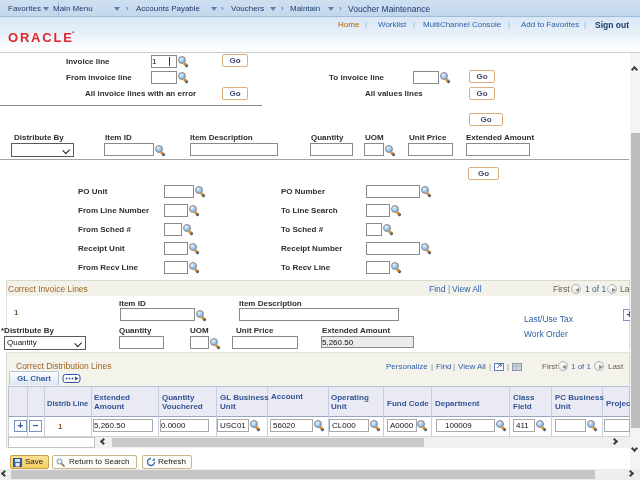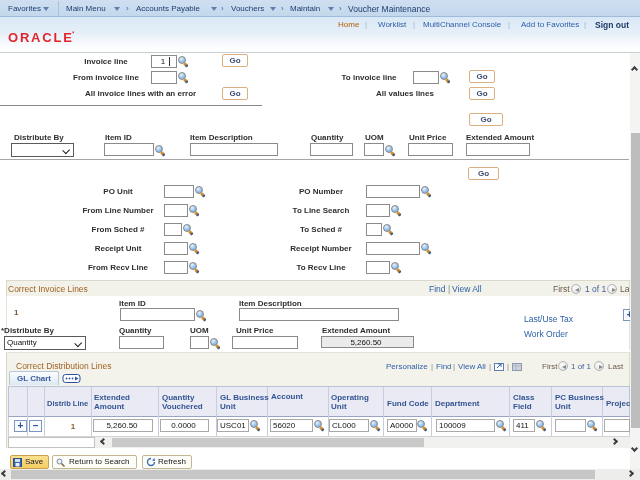--- a/index.html
+++ b/index.html
@@ -1,19 +1,19 @@
 <!DOCTYPE html>
 <html><head><meta charset="utf-8">
 <style>
 *{margin:0;padding:0;box-sizing:border-box}
 body{font-family:"Liberation Sans",sans-serif;background:#fff}
 #pg{position:relative;width:640px;height:480px;background:#fff;overflow:hidden}
 .ab{position:absolute}
 .lbl{position:absolute;font-size:8px;font-weight:bold;color:#2e2e2e;white-space:nowrap;line-height:10px}
-.rt{text-align:center}
+.rt{text-align:left}
 .inp{position:absolute;background:#fff;border:1px solid #8a8a8a;font-size:8px;line-height:11px;color:#111;white-space:nowrap;overflow:hidden}
 .ginp{position:absolute;background:#fff;border:1px solid #a9a9a9;font-size:8px;line-height:11px;color:#111;white-space:nowrap;overflow:hidden}
 .go{position:absolute;background:#fff;border:1px solid #dcaf80;border-radius:2px;font-size:8px;font-weight:bold;color:#3d4c72;text-align:center}
 .link{position:absolute;font-size:8px;color:#2c5fa6;white-space:nowrap;line-height:10px}
 .txt{position:absolute;font-size:8px;color:#333;white-space:nowrap;line-height:10px}
 .mag{position:absolute;width:12px;height:12px}
 .mag:before{content:"";position:absolute;left:0;top:0;width:6px;height:6px;border:1px solid #888;border-radius:50%;background:radial-gradient(circle at 35% 30%,#eaf4fc 0%,#9cc6ef 50%,#5d98d7 100%)}
 .mag:after{content:"";position:absolute;left:6.6px;top:6px;width:5px;height:2.6px;background:linear-gradient(90deg,#dda043 0%,#c07b25 55%,#3c5f90 75%,#2a4a70 100%);border-radius:1px;transform:rotate(45deg);transform-origin:0 0}
 .sel{position:absolute;background:#fff;border:1px solid #5a5a5a;font-size:8px;line-height:11px;color:#111}
 .sel:after{content:"";position:absolute;right:4px;top:3.5px;width:5px;height:3.5px;border-left:1.6px solid #1a1a1a;border-bottom:1.6px solid #1a1a1a;transform:rotate(-45deg)}
@@ -35,21 +35,21 @@
 .hl{position:absolute;height:1px;background:#9a9a9a}
 .vsep2{position:absolute;font-size:8px;color:#9db8d4;line-height:10px}
 </style></head>
 <body>
 <div id="pg">
 
 <div class="ab" style="left:0;top:0;width:640px;height:17px;background:linear-gradient(#cfdff1,#c3d8ec);border-bottom:1px solid #9fbbda"></div>
 <div class="bc" style="left:8px;top:3.5px">Favorites</div>
     <div class="dtri" style="left:43px;top:7px"></div>
 <div class="sep1" style="left:58px;top:1px;height:15px"></div>
-<div class="bc" style="left:66px;top:3.5px">Main Menu</div>
+<div class="bc" style="left:53px;top:3.5px">Main Menu</div>
     <div class="dtri" style="left:114px;top:7px"></div>
 <div class="crumbsep" style="left:126px;top:3.5px">›</div>
 <div class="bc" style="left:136px;top:3.5px">Accounts Payable</div>
     <div class="dtri" style="left:211px;top:7px"></div>
 <div class="crumbsep" style="left:221px;top:3.5px">›</div>
 <div class="bc" style="left:231px;top:3.5px">Vouchers</div>
     <div class="dtri" style="left:270px;top:7px"></div>
 <div class="crumbsep" style="left:281px;top:3.5px">›</div>
 <div class="bc" style="left:290px;top:3.5px">Maintain</div>
     <div class="dtri" style="left:328px;top:7px"></div>
@@ -250,21 +250,21 @@
 <div class="ginp rt" style="left:93px;top:419px;width:60px;height:13px;padding-right:2px">5,260.50</div>
 <div class="ginp rt" style="left:160px;top:419px;width:49px;height:13px;padding-right:2px">0.0000</div>
 <div class="ginp" style="left:217px;top:419px;width:32px;height:13px;padding-left:2px">USC01</div>
 <div class="mag" style="left:250px;top:420px"></div>
 <div class="ginp" style="left:270px;top:419px;width:43px;height:13px;padding-left:2px">56020</div>
 <div class="mag" style="left:314px;top:420px"></div>
 <div class="ginp" style="left:329px;top:419px;width:40px;height:13px;padding-left:2px">CL000</div>
 <div class="mag" style="left:370px;top:420px"></div>
 <div class="ginp" style="left:387px;top:419px;width:30px;height:13px;padding-left:2px">A0000</div>
 <div class="mag" style="left:417px;top:420px"></div>
-<div class="ginp" style="left:436px;top:419px;width:59px;height:13px;padding-left:2px">100009</div>
+<div class="ginp" style="left:436px;top:419px;width:59px;height:13px;padding-left:8px">100009</div>
 <div class="mag" style="left:496px;top:420px"></div>
 <div class="ginp" style="left:513px;top:419px;width:22px;height:13px;padding-left:2px">411</div>
 <div class="mag" style="left:536px;top:420px"></div>
 <div class="ginp" style="left:555px;top:419px;width:31px;height:13px"></div>
 <div class="mag" style="left:587px;top:420px"></div>
 <div class="ginp" style="left:604px;top:419px;width:26px;height:13px"></div>
 
 <div class="ab" style="left:8px;top:436px;width:622px;height:12px;background:#f0f0ef;border-top:1px solid #d4d4d4"></div>
 <div class="ab" style="left:8px;top:437px;width:87px;height:11px;background:#fff;border:1px solid #c2c2c2"></div>
 <div class="chev" style="left:101px;top:439px;transform:rotate(45deg)"></div>

